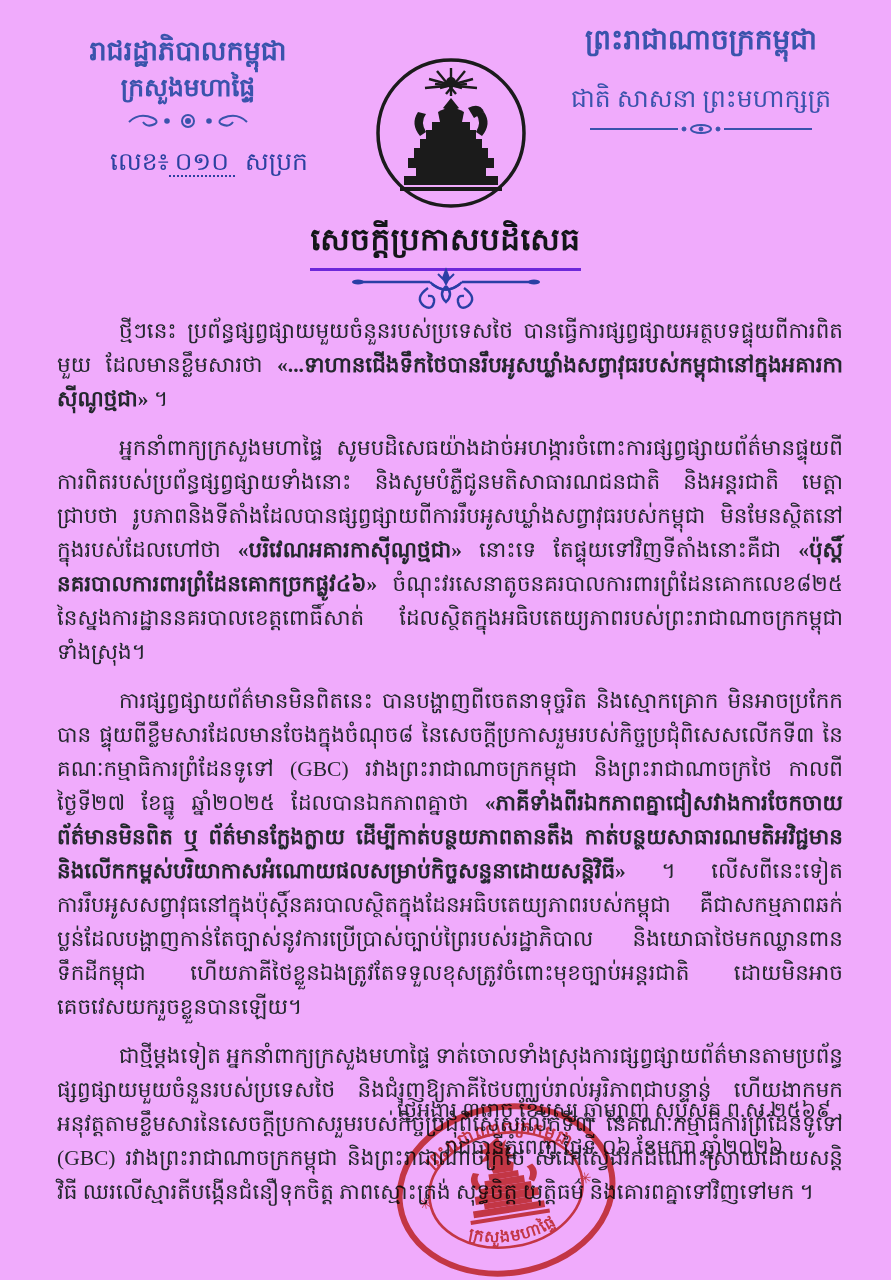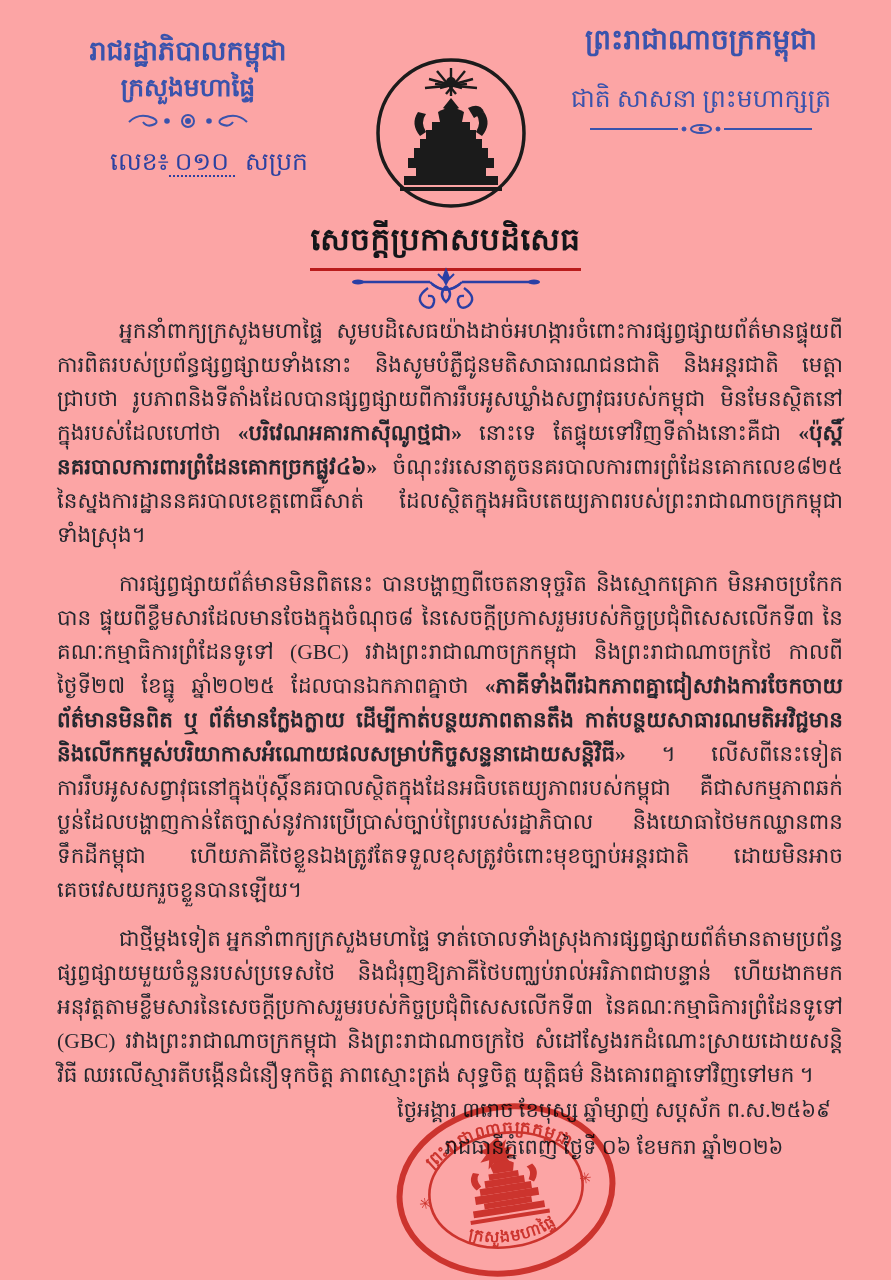--- a/index.html
+++ b/index.html
@@ -1,19 +1,19 @@
 <!DOCTYPE html>
 <html><head>
 <meta charset="utf-8">
 <style>
   html,body{margin:0;padding:0;}
   .page{
     position:relative;
     width:891px;height:1280px;
-    background:#fca5a5;
+    background:#f0abfc;
     overflow:hidden;
     font-family:"Liberation Serif","DejaVu Serif",serif;
     color:#262a33;
   }
   
   .hdr-left{position:absolute;left:28px;top:32px;width:320px;text-align:center;color:#3a53ac;}
   .hdr-left .l1{font-size:27px;font-weight:bold;line-height:38px;}
   .hdr-left .l2{font-size:25px;font-weight:bold;line-height:36px;}
   .hdr-left .orn{margin-top:4px;}
   .num-line{margin-top:10px;text-align:center;padding-left:42px;font-size:25px;color:#2b41a0;}
@@ -21,21 +21,21 @@
   .num-line .suf{margin-left:10px;}
   .hdr-right{position:absolute;right:14px;top:20px;width:352px;text-align:center;color:#3a53ac;}
   .hdr-right .l1{font-size:28px;font-weight:bold;line-height:40px;}
   .hdr-right .l2{font-size:25px;line-height:38px;margin-top:20px;}
   .hdr-right .divider{margin-top:4px;}
   .emblem{position:absolute;left:372px;top:54px;width:158px;height:158px;}
   
   .title-wrap{position:absolute;left:0;top:220px;width:100%;text-align:center;}
   .doc-title{
     display:inline-block;font-size:31px;font-weight:bold;color:#14161a;
-    padding-bottom:3px;border-bottom:3px solid #b91c1c;letter-spacing:.5px;
+    padding-bottom:3px;border-bottom:3px solid #6d28d9;letter-spacing:.5px;
   }
   .flourish{position:absolute;left:350px;top:266px;width:192px;height:48px;}
   
   .body-text{position:absolute;left:57px;top:314px;width:786px;}
   .body-text p{
     margin:0 0 15px 0;font-size:21.5px;line-height:34px;
     text-align:justify;text-indent:62px;color:#24272e;
   }
   .body-text .b{font-weight:bold;}
   
@@ -134,20 +134,21 @@
         <path d="M114 22 q14 10 4 18 q-8 5 -10 -4 q-1 -7 6 -6"></path>
         <path d="M96 20 q-8 8 0 16 q8 -8 0 -16"></path>
       </g>
       <path d="M96 4 l3 8 -3 6 -3 -6 z M88 8 l6 6 M104 8 l-6 6" stroke="#2a3fa5" fill="#2a3fa5" stroke-width="2"></path>
       <ellipse cx="8" cy="16" rx="6" ry="2.4" fill="#2a3fa5"></ellipse>
       <ellipse cx="184" cy="16" rx="6" ry="2.4" fill="#2a3fa5"></ellipse>
     </svg>
   </div>
 
   <div class="body-text">
+    <p><span>ថ្មីៗនេះ ប្រព័ន្ធផ្សព្វផ្សាយមួយចំនួនរបស់ប្រទេសថៃ បានធ្វើការផ្សព្វផ្សាយអត្ថបទផ្ទុយពីការពិតមួយ ដែលមានខ្លឹមសារថា </span><span class="b">«...ទាហានជើងទឹកថៃបានរឹបអូសឃ្លាំងសព្វាវុធរបស់កម្ពុជានៅក្នុងអគារកាស៊ីណូថ្មជា»</span><span> ។</span></p>
     <p><span>អ្នកនាំពាក្យក្រសួងមហាផ្ទៃ សូមបដិសេធយ៉ាងដាច់អហង្ការចំពោះការផ្សព្វផ្សាយព័ត៌មានផ្ទុយពីការពិតរបស់ប្រព័ន្ធផ្សព្វផ្សាយទាំងនោះ និងសូមបំភ្លឺជូនមតិសាធារណជនជាតិ និងអន្តរជាតិ មេត្តាជ្រាបថា រូបភាពនិងទីតាំងដែលបានផ្សព្វផ្សាយពីការរឹបអូសឃ្លាំងសព្វាវុធរបស់កម្ពុជា មិនមែនស្ថិតនៅក្នុងរបស់ដែលហៅថា </span><span class="b">«បរិវេណអគារកាស៊ីណូថ្មជា»</span><span> នោះទេ តែផ្ទុយទៅវិញទីតាំងនោះគឺជា </span><span class="b">«ប៉ុស្តិ៍នគរបាលការពារព្រំដែនគោកច្រកផ្លូវ៤៦»</span><span> ចំណុះវរសេនាតូចនគរបាលការពារព្រំដែនគោកលេខ៨២៥ នៃស្នងការដ្ឋាននគរបាលខេត្តពោធិ៍សាត់ ដែលស្ថិតក្នុងអធិបតេយ្យភាពរបស់ព្រះរាជាណាចក្រកម្ពុជាទាំងស្រុង។</span></p>
     <p><span>ការផ្សព្វផ្សាយព័ត៌មានមិនពិតនេះ បានបង្ហាញពីចេតនាទុច្ចរិត និងស្មោកគ្រោក មិនអាចប្រកែកបាន ផ្ទុយពីខ្លឹមសារដែលមានចែងក្នុងចំណុច៨ នៃសេចក្តីប្រកាសរួមរបស់កិច្ចប្រជុំពិសេសលើកទី៣ នៃគណៈកម្មាធិការព្រំដែនទូទៅ (GBC) រវាងព្រះរាជាណាចក្រកម្ពុជា និងព្រះរាជាណាចក្រថៃ កាលពីថ្ងៃទី២៧ ខែធ្នូ ឆ្នាំ២០២៥ ដែលបានឯកភាពគ្នាថា </span><span class="b">«ភាគីទាំងពីរឯកភាពគ្នាជៀសវាងការចែកចាយព័ត៌មានមិនពិត ឬ ព័ត៌មានក្លែងក្លាយ ដើម្បីកាត់បន្ថយភាពតានតឹង កាត់បន្ថយសាធារណមតិអវិជ្ជមាន និងលើកកម្ពស់បរិយាកាសអំណោយផលសម្រាប់កិច្ចសន្ទនាដោយសន្តិវិធី»</span><span> ។ លើសពីនេះទៀត ការរឹបអូសសព្វាវុធនៅក្នុងប៉ុស្តិ៍នគរបាលស្ថិតក្នុងដែនអធិបតេយ្យភាពរបស់កម្ពុជា គឺជាសកម្មភាពឆក់ប្លន់ដែលបង្ហាញកាន់តែច្បាស់នូវការប្រើប្រាស់ច្បាប់ព្រៃរបស់រដ្ឋាភិបាល និងយោធាថៃមកឈ្លានពានទឹកដីកម្ពុជា ហើយភាគីថៃខ្លួនឯងត្រូវតែទទួលខុសត្រូវចំពោះមុខច្បាប់អន្តរជាតិ ដោយមិនអាចគេចវេសយករួចខ្លួនបានឡើយ។</span></p>
     <p><span>ជាថ្មីម្តងទៀត អ្នកនាំពាក្យក្រសួងមហាផ្ទៃ ទាត់ចោលទាំងស្រុងការផ្សព្វផ្សាយព័ត៌មានតាមប្រព័ន្ធផ្សព្វផ្សាយមួយចំនួនរបស់ប្រទេសថៃ និងជំរុញឱ្យភាគីថៃបញ្ឈប់រាល់អរិភាពជាបន្ទាន់ ហើយងាកមកអនុវត្តតាមខ្លឹមសារនៃសេចក្តីប្រកាសរួមរបស់កិច្ចប្រជុំពិសេសលើកទី៣ នៃគណៈកម្មាធិការព្រំដែនទូទៅ (GBC) រវាងព្រះរាជាណាចក្រកម្ពុជា និងព្រះរាជាណាចក្រថៃ សំដៅស្វែងរកដំណោះស្រាយដោយសន្តិវិធី ឈរលើស្មារតីបង្កើនជំនឿទុកចិត្ត ភាពស្មោះត្រង់ សុទ្ធចិត្ត យុត្តិធម៌ និងគោរពគ្នាទៅវិញទៅមក ។</span></p>
   </div>
 
   <div class="sig">
     <div>ថ្ងៃអង្គារ ៣រោច ខែបុស្ស ឆ្នាំម្សាញ់ សប្តស័ក ព.ស.២៥៦៩</div>
     <div>រាជធានីភ្នំពេញ ថ្ងៃទី ០៦ ខែមករា ឆ្នាំ២០២៦</div>
   </div>
 

